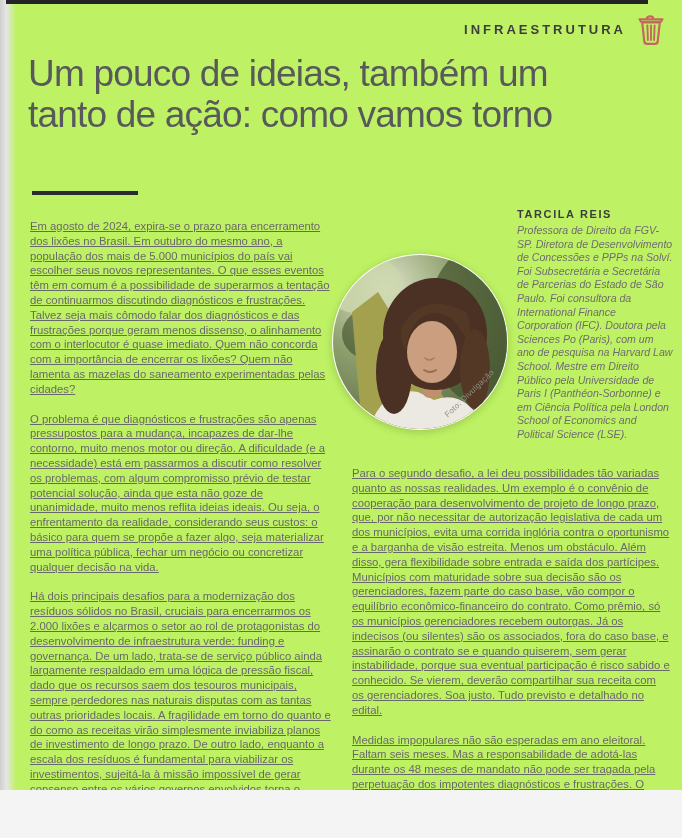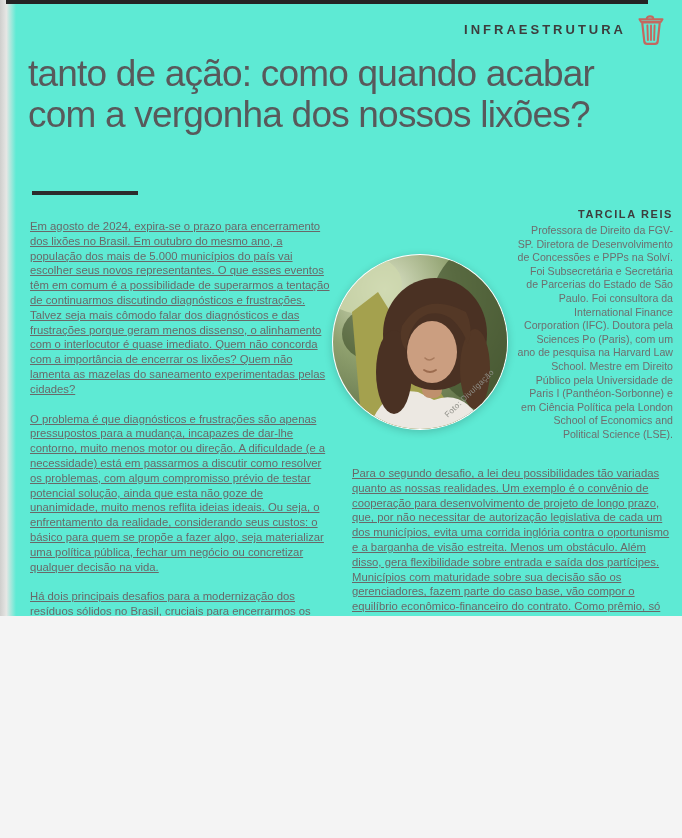--- a/index.html
+++ b/index.html
@@ -2,22 +2,22 @@
 <html lang="pt"><head>
 <meta charset="utf-8">
 <style>
   html,body{margin:0;padding:0;}
   body{
     width:682px;height:838px;overflow:hidden;
     background:#f4f4f4;
     font-family:"Liberation Sans","DejaVu Sans",sans-serif;
   }
   .page{
-    position:relative;width:682px;height:616px;overflow:hidden;
-    background:#5eead4;
+    position:relative;width:682px;height:790px;overflow:hidden;
+    background:#bef264;
   }
   
   .scan-edge{
     position:absolute;left:0;top:0;width:16px;height:100%;
     background:linear-gradient(90deg,#cfcfcd 0%,#e6e6e4 40%,rgba(252,252,251,0) 100%);
     pointer-events:none;
   }
   .top-rule{
     position:absolute;top:0;left:6px;width:642px;height:4px;
     background:#242424;
@@ -61,24 +61,23 @@
     position:absolute;right:6px;bottom:32px;
     transform:rotate(-44deg);transform-origin:center;
     font-size:8px;color:#8f8f88;letter-spacing:0.3px;
   }
   .bio{
     position:absolute;top:208px;left:517px;width:156px;
   }
   .author-name{
     font-size:11px;font-weight:bold;letter-spacing:1.6px;color:#3d3d3d;
     margin-bottom:4px;
-    text-align:right;
   }
   .author-bio{
-    font-size:10.6px;line-height:13.6px;color:#6e6e6e;text-align:right;
+    font-size:10.6px;line-height:13.6px;color:#6e6e6e;font-style:italic;
   }
 </style>
 </head>
 <body>
 
 <div class="page">
 
   <div class="scan-edge"></div>
   <div class="top-rule"></div>
 
@@ -90,22 +89,22 @@
         <path d="M3.5 6.2 L26.5 6.2 L25 8.8 L5 8.8 Z" stroke="#c4685f" stroke-width="2" stroke-linejoin="round" fill="none"></path>
         <path d="M6.2 9.5 L8.3 28.5 C8.5 30 9.5 30.8 11 30.8 L19 30.8 C20.5 30.8 21.5 30 21.7 28.5 L23.8 9.5 Z" stroke="#c4685f" stroke-width="2.2" stroke-linejoin="round" fill="none"></path>
         <line x1="11.4" y1="12.5" x2="11.9" y2="27" stroke="#c4685f" stroke-width="1.9" stroke-linecap="round"></line>
         <line x1="15" y1="12.5" x2="15" y2="27" stroke="#c4685f" stroke-width="1.9" stroke-linecap="round"></line>
         <line x1="18.6" y1="12.5" x2="18.1" y2="27" stroke="#c4685f" stroke-width="1.9" stroke-linecap="round"></line>
       </svg>
     </span>
   </div>
 
   <h1 class="headline">
-    <div>tanto de ação: como quando acabar</div>
-    <div>com a vergonha dos nossos lixões?</div>
+    <div>Um pouco de ideias, também um</div>
+    <div>tanto de ação: como vamos torno</div>
   </h1>
   <div class="headline-rule"></div>
 
   <div class="col-left bodycol">
     <p>Em agosto de 2024, expira-se o prazo para encerramento dos lixões no Brasil. Em outubro do mesmo ano, a população dos mais de 5.000 municípios do país vai escolher seus novos representantes. O que esses eventos têm em comum é a possibilidade de superarmos a tentação de continuarmos discutindo diagnósticos e frustrações. Talvez seja mais cômodo falar dos diagnósticos e das frustrações porque geram menos dissenso, o alinhamento com o interlocutor é quase imediato. Quem não concorda com a importância de encerrar os lixões? Quem não lamenta as mazelas do saneamento experimentadas pelas cidades?</p>
     <p>O problema é que diagnósticos e frustrações são apenas pressupostos para a mudança, incapazes de dar-lhe contorno, muito menos motor ou direção. A dificuldade (e a necessidade) está em passarmos a discutir como resolver os problemas, com algum compromisso prévio de testar potencial solução, ainda que esta não goze de unanimidade, muito menos reflita ideias ideais. Ou seja, o enfrentamento da realidade, considerando seus custos: o básico para quem se propõe a fazer algo, seja materializar uma política pública, fechar um negócio ou concretizar qualquer decisão na vida.</p>
     <p>Há dois principais desafios para a modernização dos resíduos sólidos no Brasil, cruciais para encerrarmos os 2.000 lixões e alçarmos o setor ao rol de protagonistas do desenvolvimento de infraestrutura verde: funding e governança. De um lado, trata-se de serviço público ainda largamente respaldado em uma lógica de pressão fiscal, dado que os recursos saem dos tesouros municipais, sempre perdedores nas naturais disputas com as tantas outras prioridades locais. A fragilidade em torno do quanto e do como as receitas virão simplesmente inviabiliza planos de investimento de longo prazo. De outro lado, enquanto a escala dos resíduos é fundamental para viabilizar os investimentos, sujeitá-la à missão impossível de gerar consenso entre os vários governos envolvidos torna o processo moroso e engessado. Não podemos esperar outros 15 anos.</p>
 
   </div>
 

